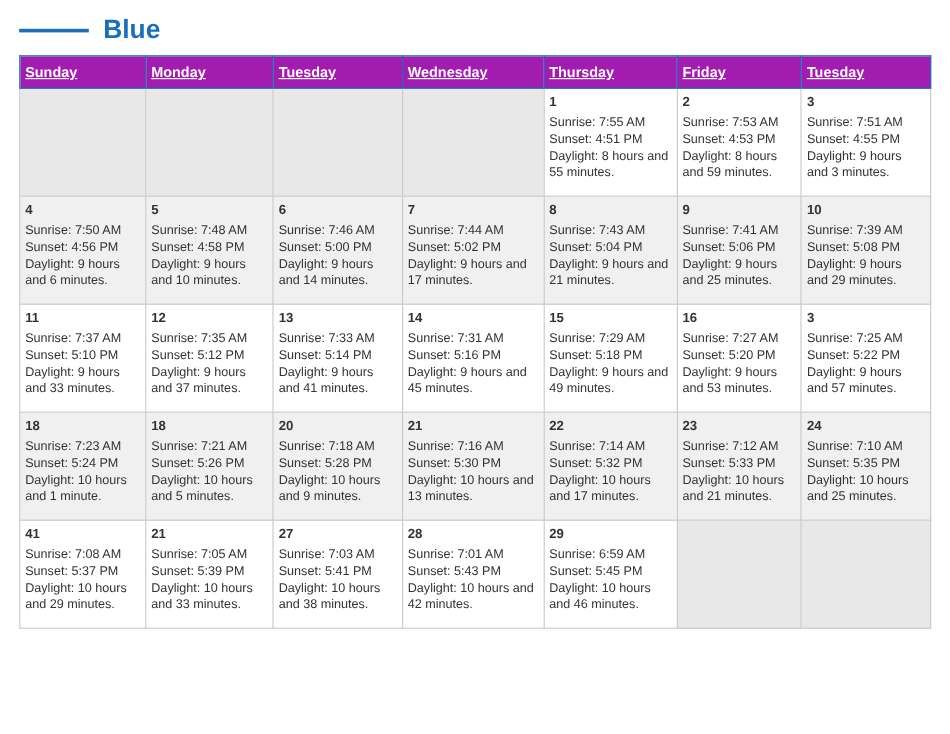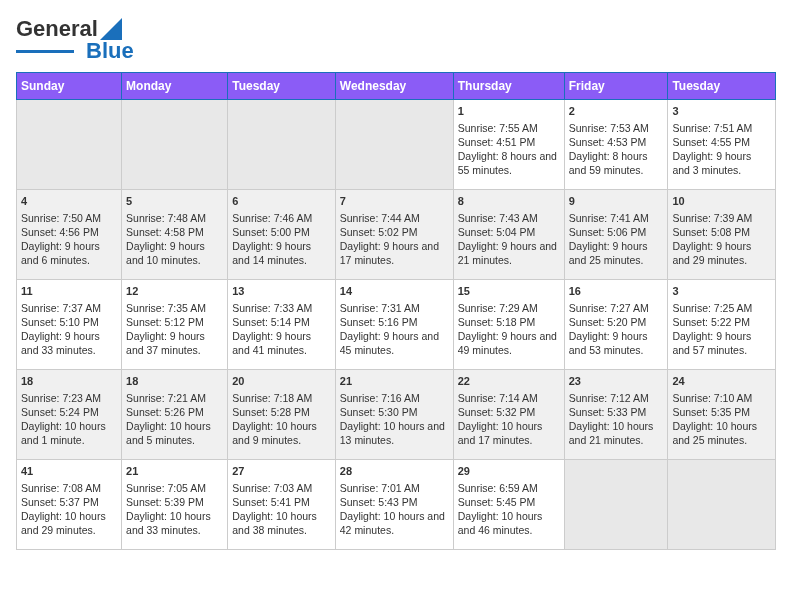--- a/index.html
+++ b/index.html
@@ -32,22 +32,23 @@
     .subtitle {
       font-size: 18px;
       color: #333;
     }
     table {
       width: 100%;
       border-collapse: collapse;
       font-size: 11px;
     }
     thead tr {
-      background: #8b5cf6;
+      background: #a21caf;
       color: #fff;
+      text-decoration: underline;
     }
     thead th {
       padding: 6px 4px;
       text-align: left;
       font-size: 12px;
       font-weight: bold;
       border: 1px solid #1a6fbb;
     }
     tbody tr {
       vertical-align: top;
@@ -75,26 +76,20 @@
     }
     .empty-cell {
       background: #e8e8e8 !important;
     }
   </style>
 </head>
 <body>
 
 <div class="header-area">
   <div class="logo">
-    <div style="display:flex; align-items:flex-end; gap:0;">
-      <span style="font-size:22px; font-weight:bold; color:#333;">General</span>
-      <svg width="22" height="22" viewBox="0 0 22 22" style="margin-left:2px; margin-bottom:2px;">
-        <polygon points="0,22 22,0 22,22" fill="#1a6fbb"></polygon>
-      </svg>
-    </div>
     <div style="display:flex; align-items:center; gap:12px; margin-top:-4px;">
       <div style="width:58px; height:3px; background:#1a6fbb;"></div>
       <span style="font-size:22px; font-weight:bold; color:#1a6fbb; margin-left:0;">Blue</span>
     </div>
   </div>
   <div class="title-area">
     <div class="main-title"></div>
     <div class="subtitle"></div>
   </div>
 </div>

